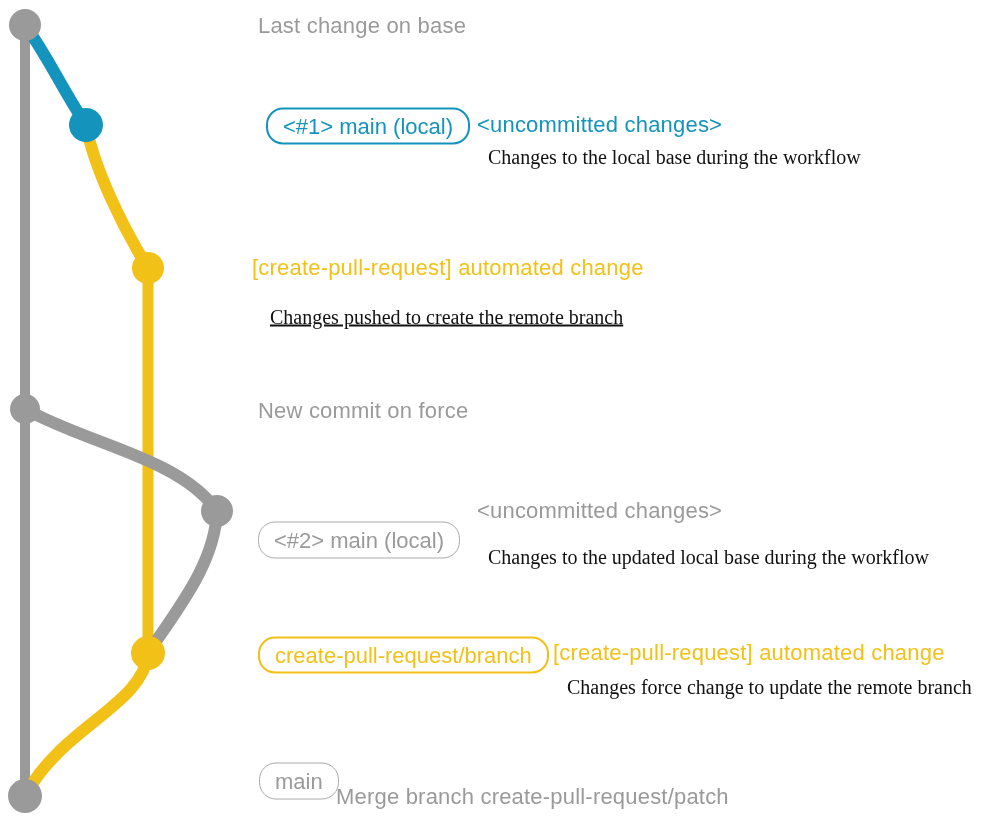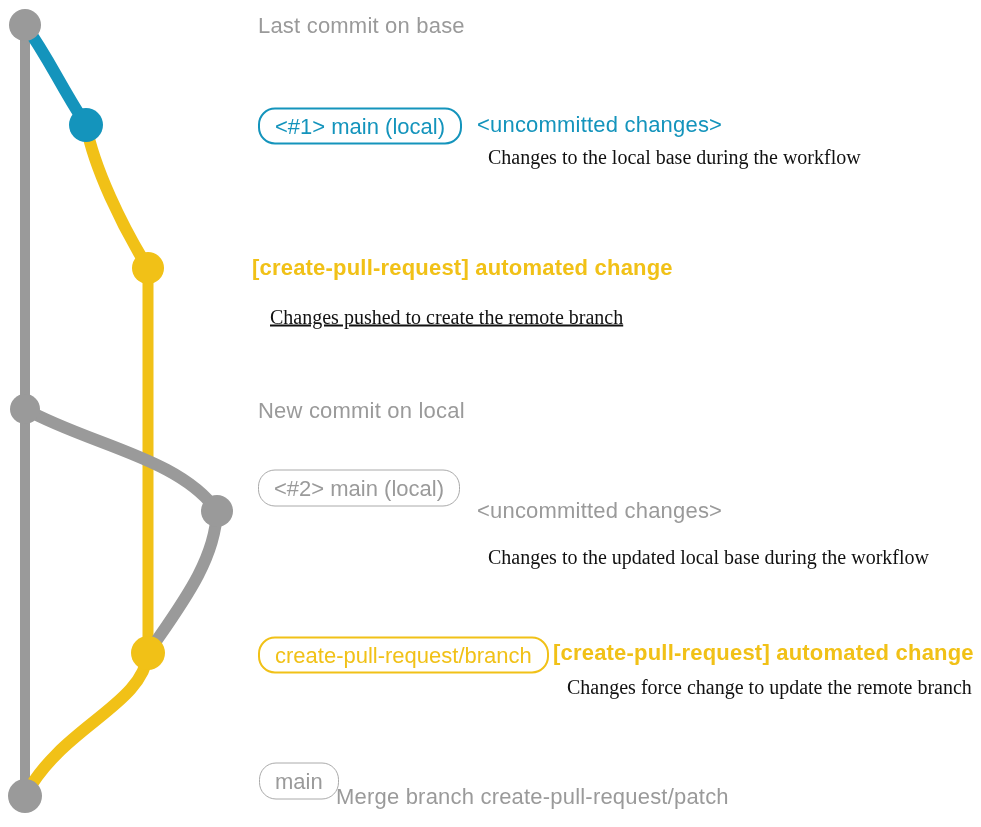--- a/index.html
+++ b/index.html
@@ -8,21 +8,21 @@
     --yellow:#F1C117;
     --dark:#111111;
   }
   *{margin:0;padding:0;box-sizing:border-box;}
   html,body{width:981px;height:827px;background:#ffffff;overflow:hidden;}
   body{position:relative;font-family:"Liberation Sans",sans-serif;}
   .abs{position:absolute;transform:translateY(-50%);white-space:nowrap;}
   .sans-label{font-size:22px;letter-spacing:0.2px;}
   .gray-text{color:var(--gray);}
   .blue-text{color:var(--blue);}
-  .yellow-text{color:var(--yellow);font-weight:bold;}
+  .yellow-text{color:var(--yellow);}
   .serif-note{font-family:"Liberation Serif",serif;font-size:20px;color:var(--dark);}
   .badge{
     display:inline-block;
     border-radius:17px;
     padding:0 15px;
     height:37px;
     line-height:34px;
     font-size:22px;
     background:#ffffff;
   }
@@ -54,34 +54,34 @@
 
   <circle class="node-gray" cx="25" cy="25" r="16"></circle>
   <circle class="node-blue" cx="86" cy="125" r="17"></circle>
   <circle class="node-yellow" cx="148" cy="268" r="16"></circle>
   <circle class="node-gray" cx="25" cy="409" r="15"></circle>
   <circle class="node-gray" cx="217" cy="511" r="16"></circle>
   <circle class="node-yellow" cx="148" cy="653" r="17"></circle>
   <circle class="node-gray" cx="25" cy="796" r="17"></circle>
 </svg>
 
-<div class="abs sans-label gray-text" style="left:258px;top:26px;">Last commit on base</div>
+<div class="abs sans-label gray-text" style="left:258px;top:26px;">Last change on base</div>
 
-<div class="abs" style="left:258px;top:126px;text-decoration:underline;">
+<div class="abs" style="left:266px;top:126px;text-decoration:underline;">
   <span class="badge badge-blue">&lt;#1&gt; main (local)</span>
 </div>
 <div class="abs sans-label blue-text" style="left:477px;top:125px;">&lt;uncommitted changes&gt;</div>
 <div class="abs serif-note" style="left:488px;top:157px;">Changes to the local base during the workflow</div>
 
 <div class="abs sans-label yellow-text" style="left:252px;top:268px;">[create-pull-request] automated change</div>
 <div class="abs serif-note" style="left:270px;top:317px;text-decoration:underline;">Changes pushed to create the remote branch</div>
 
-<div class="abs sans-label gray-text" style="left:258px;top:411px;">New commit on local</div>
+<div class="abs sans-label gray-text" style="left:258px;top:411px;">New commit on force</div>
 
-<div class="abs" style="left:258px;top:488px;">
+<div class="abs" style="left:258px;top:540px;">
   <span class="badge badge-gray">&lt;#2&gt; main (local)</span>
 </div>
 <div class="abs sans-label gray-text" style="left:477px;top:511px;">&lt;uncommitted changes&gt;</div>
 <div class="abs serif-note" style="left:488px;top:557px;">Changes to the updated local base during the workflow</div>
 
 <div class="abs" style="left:258px;top:655px;">
   <span class="badge badge-yellow">create-pull-request/branch</span>
 </div>
 <div class="abs sans-label yellow-text" style="left:553px;top:653px;">[create-pull-request] automated change</div>
 <div class="abs serif-note" style="left:567px;top:687px;">Changes force change to update the remote branch</div>

